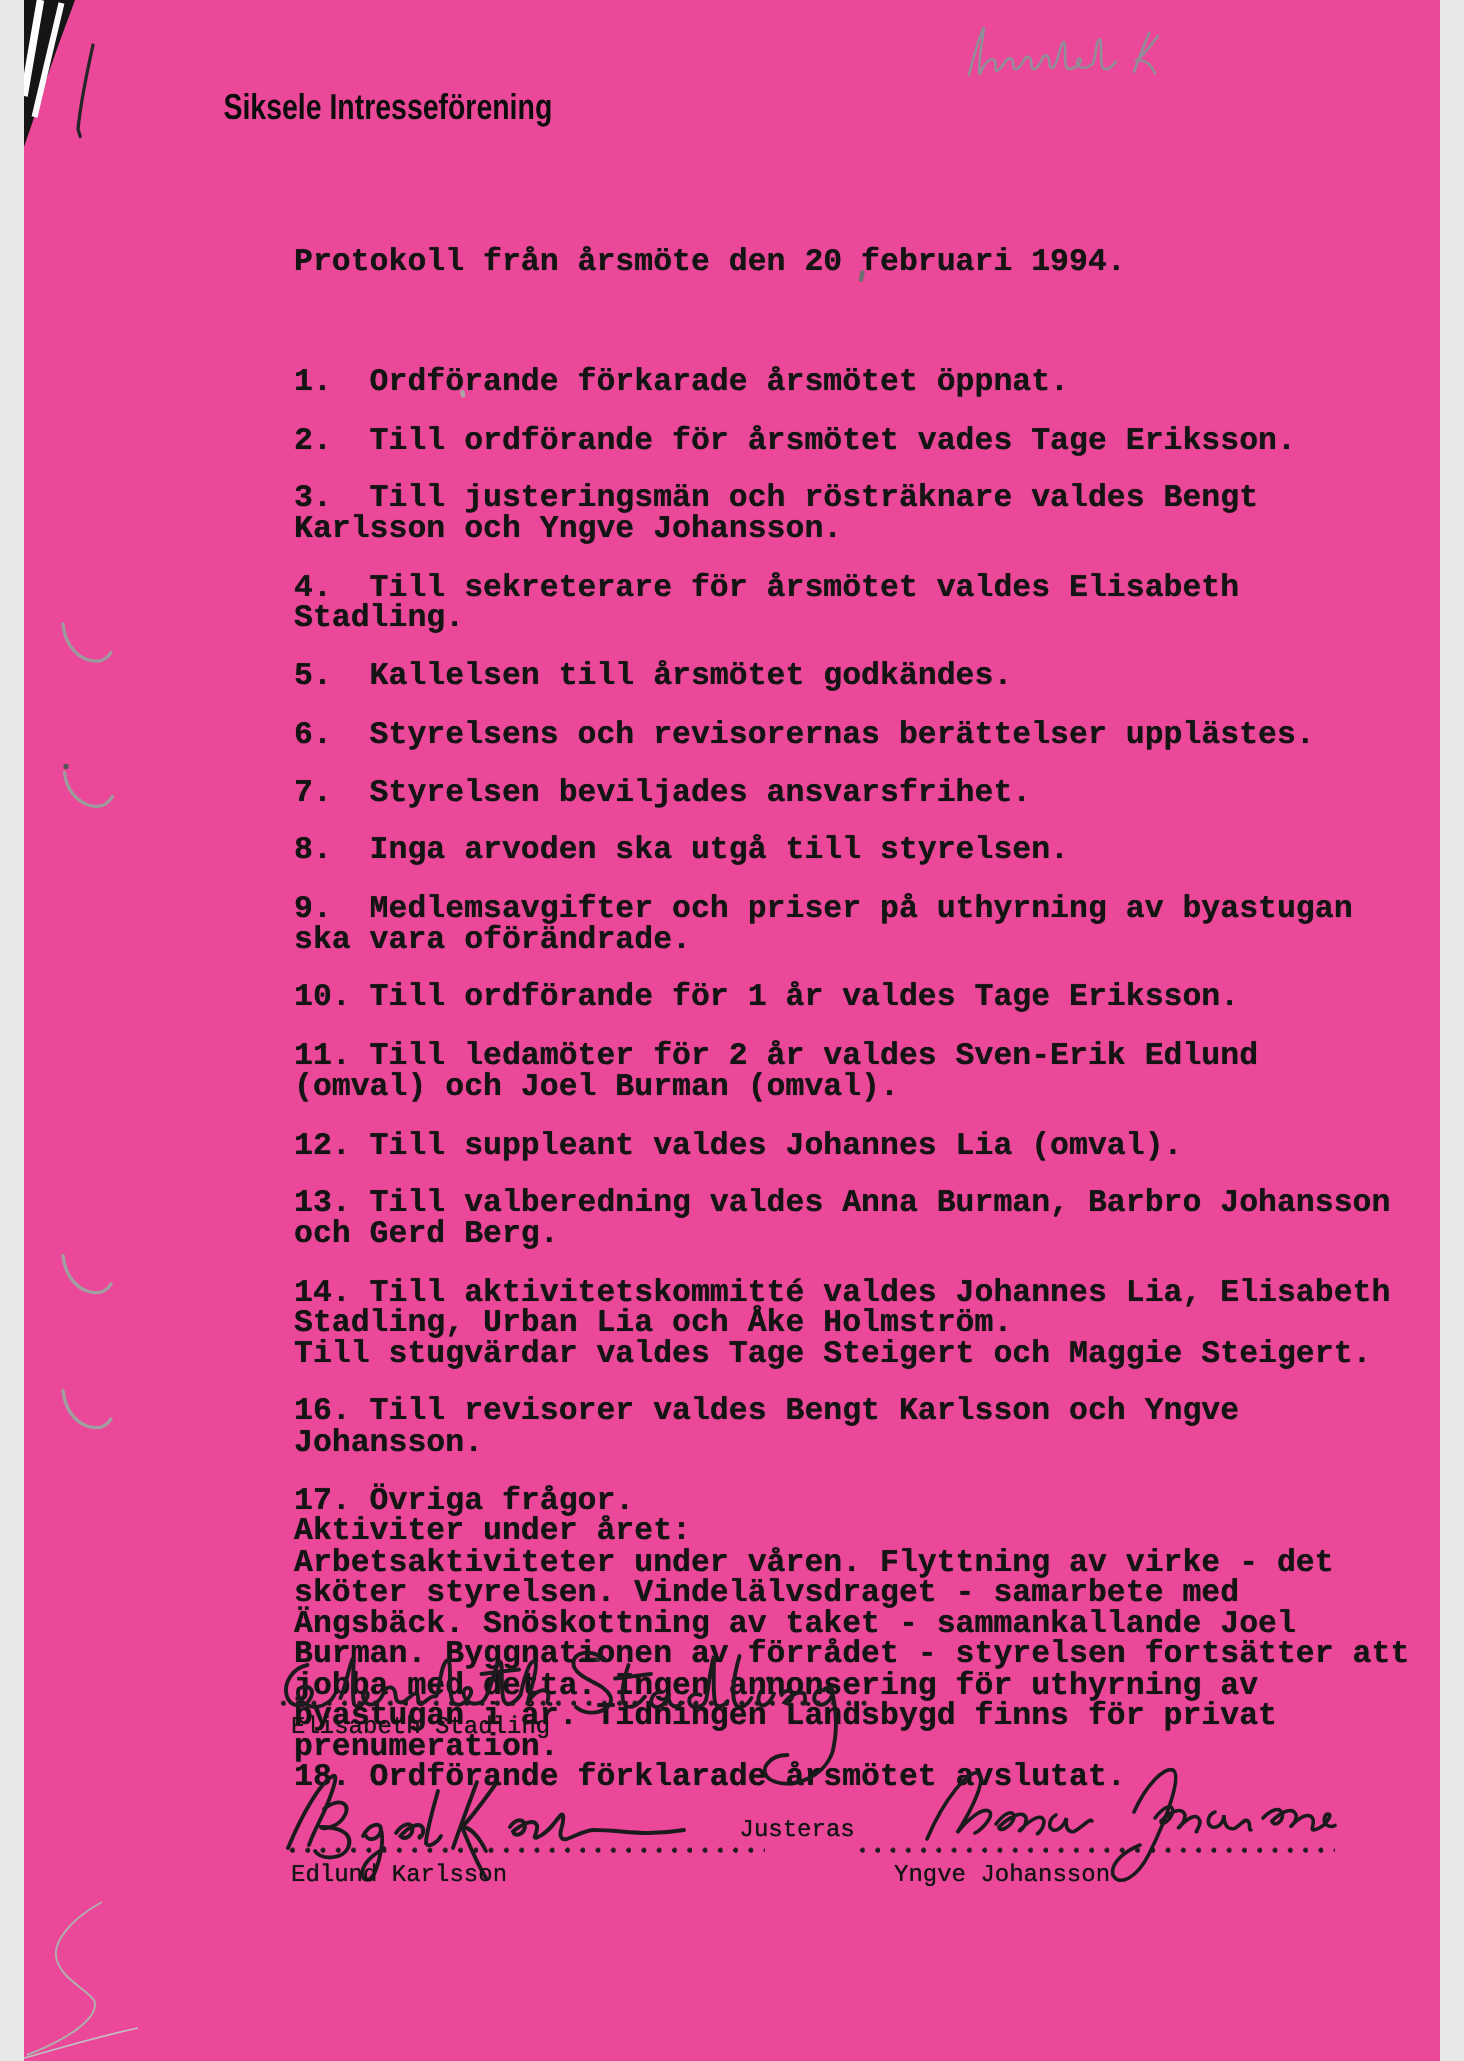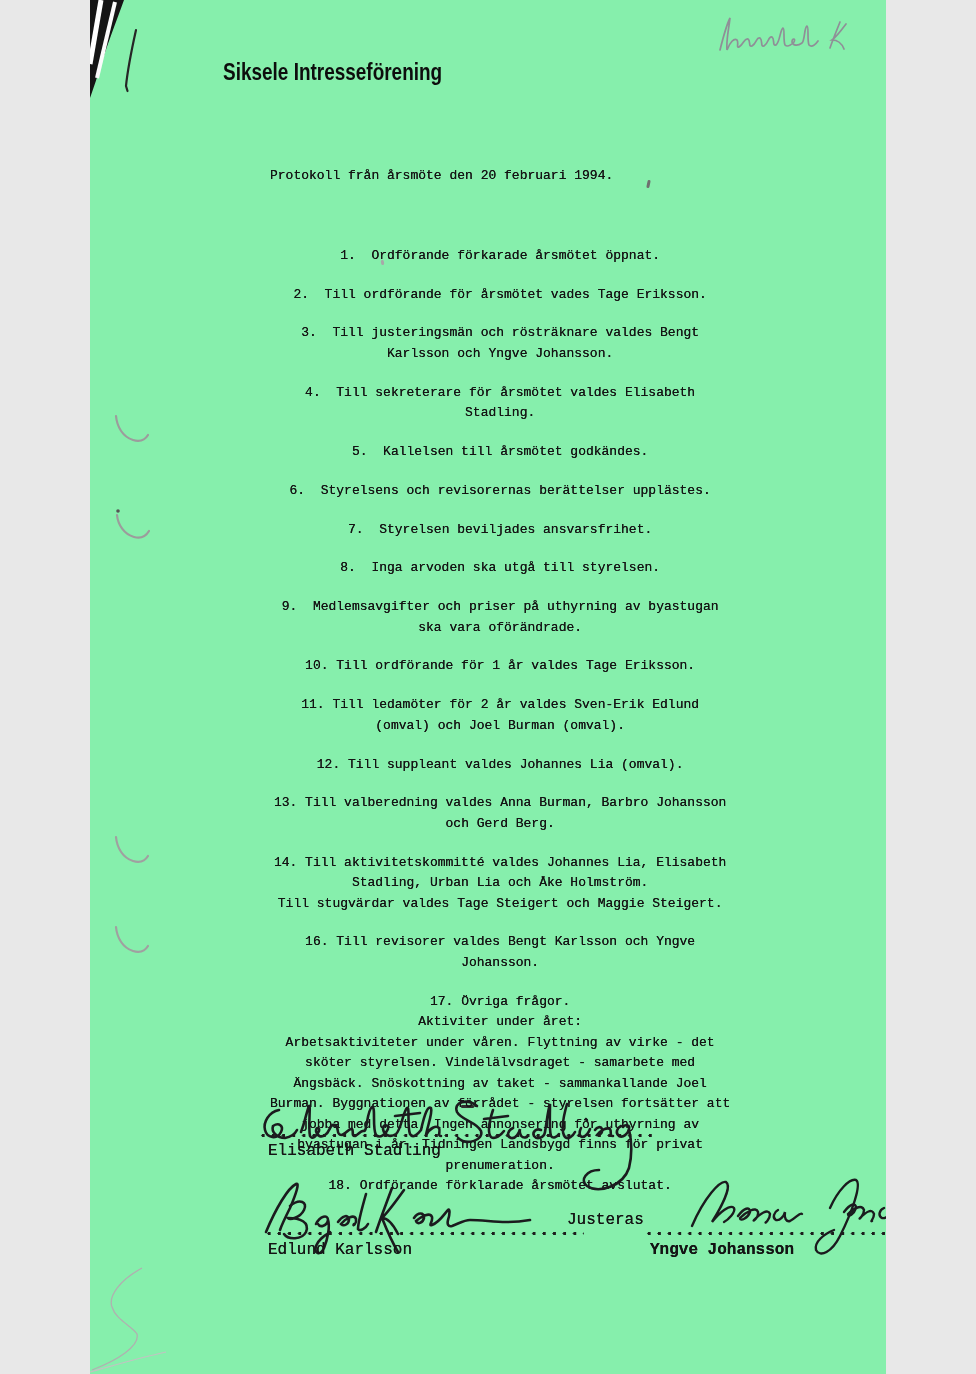--- a/index.html
+++ b/index.html
@@ -1,37 +1,38 @@
 <!DOCTYPE html>
 <html><head>
 <meta charset="utf-8">
 <style>
   html,body{margin:0;padding:0;background:#e8e8e8;}
   .page{
-    position:relative;width:796px;height:1374px;background:#86efac;
+    position:relative;width:944px;height:1374px;background:#ec4899;
     overflow:hidden;margin:0 auto;
     font-family:"Liberation Mono","DejaVu Sans Mono",monospace;
     color:#141414;
   }
   
   .org-title{
     position:absolute;left:133px;top:58px;
     font-family:"Liberation Sans","DejaVu Sans",sans-serif;
     font-weight:bold;font-size:24px;color:#0d0d0d;
     transform:scaleX(0.79);transform-origin:left top;
     letter-spacing:0px;white-space:pre;
   }
   
   .body-text{
     position:absolute;left:180px;top:125px;
-    font-size:13px;line-height:20.5px;white-space:pre;
+    font-size:21px;line-height:20.5px;white-space:pre;
     text-shadow:0 0 0.5px #1a1a1a;
+    font-weight:bold;
   }
   .body-text .para{margin:0 0 18.3px 0;}
-  .body-text .line{white-space:pre;text-align:center;}
+  .body-text .line{white-space:pre;}
   .doc-title{margin:0 0 18.3px 0;}
   
   .typed{
     position:absolute;font-size:16px;line-height:20.5px;white-space:pre;
     text-shadow:0 0 0.5px #1a1a1a;
   }
   .dotline{
     position:absolute;height:5px;
     background-image:radial-gradient(circle at 3px 2.5px,#1c1c1c 1.55px,rgba(0,0,0,0) 1.8px);
     background-size:10.2px 5px;background-repeat:repeat-x;
@@ -154,15 +155,15 @@
         <path d="M60 44 C66 36 72 34 72 40 C70 46 62 50 62 46 C68 40 78 34 80 40 C81 46 74 50 76 48 C82 42 90 36 92 42 C92 48 86 52 88 50"></path>
         <path d="M100 38 C96 40 94 46 98 48 C102 49 106 44 107 40 C106 46 108 50 112 49 C118 46 122 40 124 42"></path>
         <path d="M152 36 C160 18 172 6 178 8 C184 12 174 40 162 64 C154 80 142 86 138 78 C136 70 146 62 156 58"></path>
         <path d="M166 40 C172 32 178 30 178 36 C176 42 170 46 170 42 C176 36 184 32 186 38 C186 44 180 48 182 46 C188 40 194 36 196 42 C196 47 192 50 194 49"></path>
         <path d="M206 36 C201 38 200 44 204 46 C209 47 212 42 212 38 C212 44 214 48 219 47 C224 44 226 40 228 42 C230 44 228 48 230 48"></path>
         <path d="M238 40 C244 34 250 32 251 38 C251 43 245 46 244 42 C250 36 258 32 260 38 C261 43 255 47 257 45 C262 40 268 36 271 40 C273 44 269 48 272 48 C276 47 280 44 282 40 C284 37 280 36 279 40 C278 44 282 47 286 45"></path>
       </g>
     </svg>
   </div>
   <div class="dotline" style="left:556px;top:1231px;width:318px;"></div>
-  <div class="typed" style="left:560px;top:1240px;font-weight:bold;">Yngve Johansson</div>
+  <div class="typed" style="left:580px;top:1240px;">Yngve Johansson</div>
 
 </div>
 
 </body></html>

